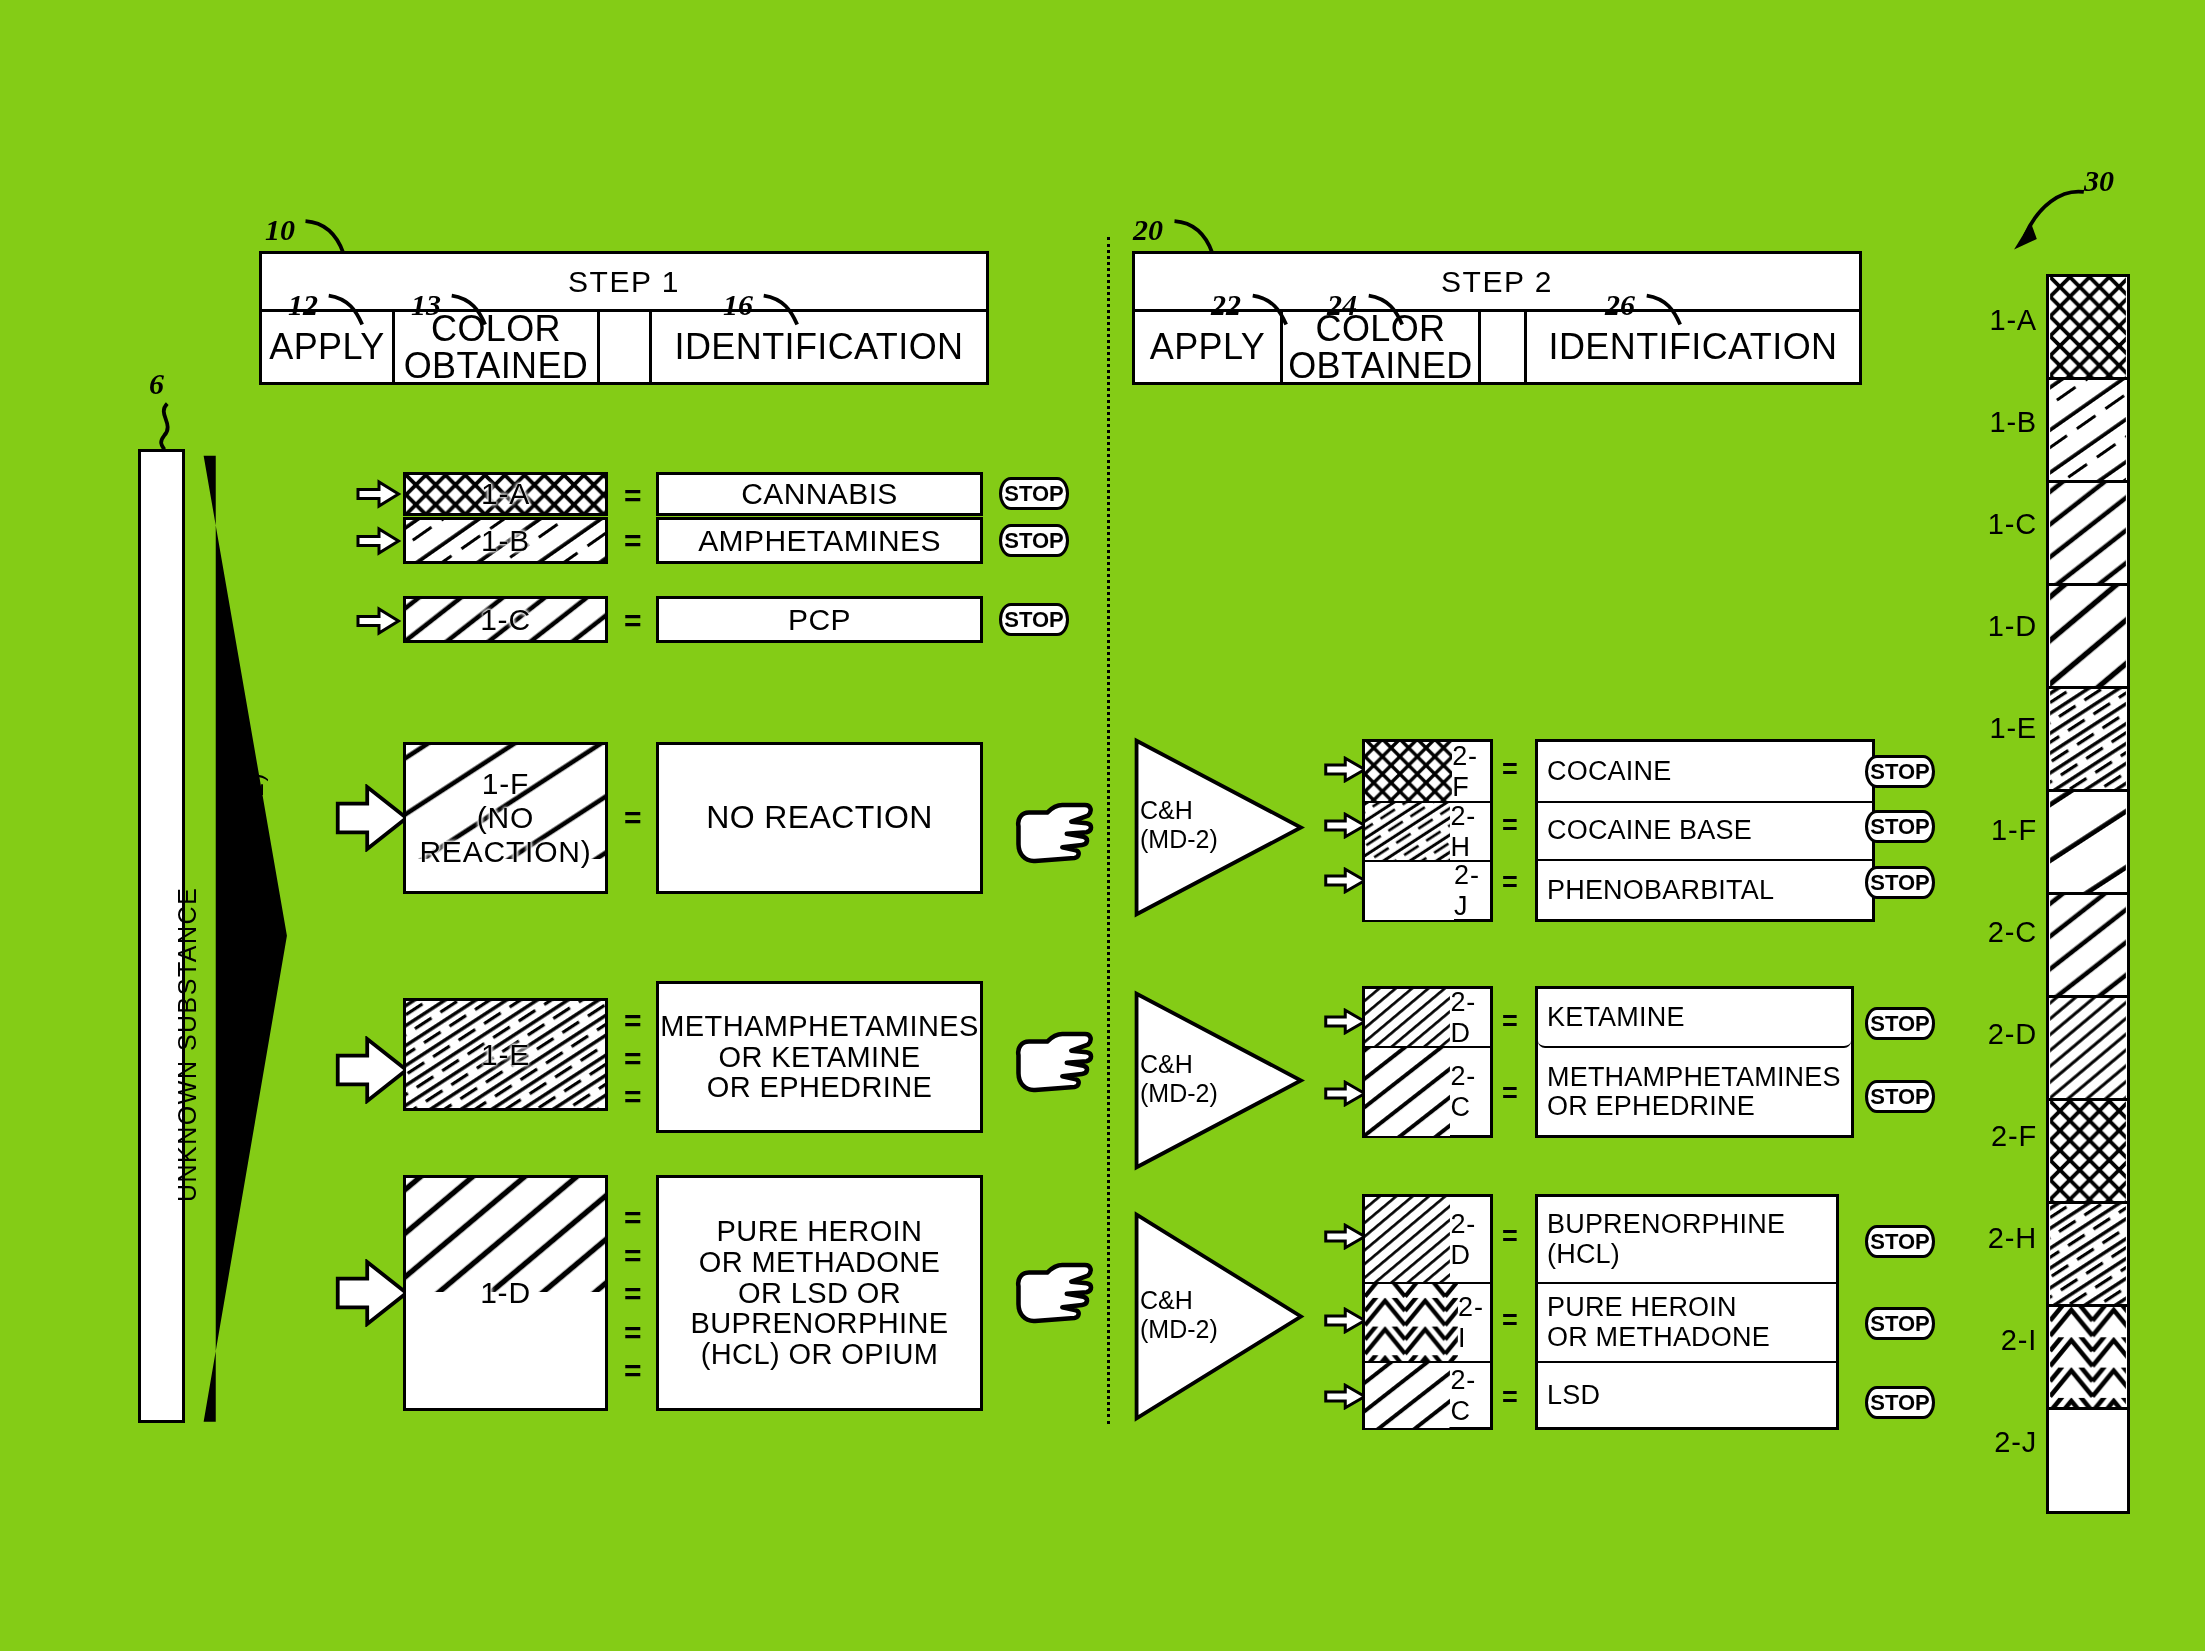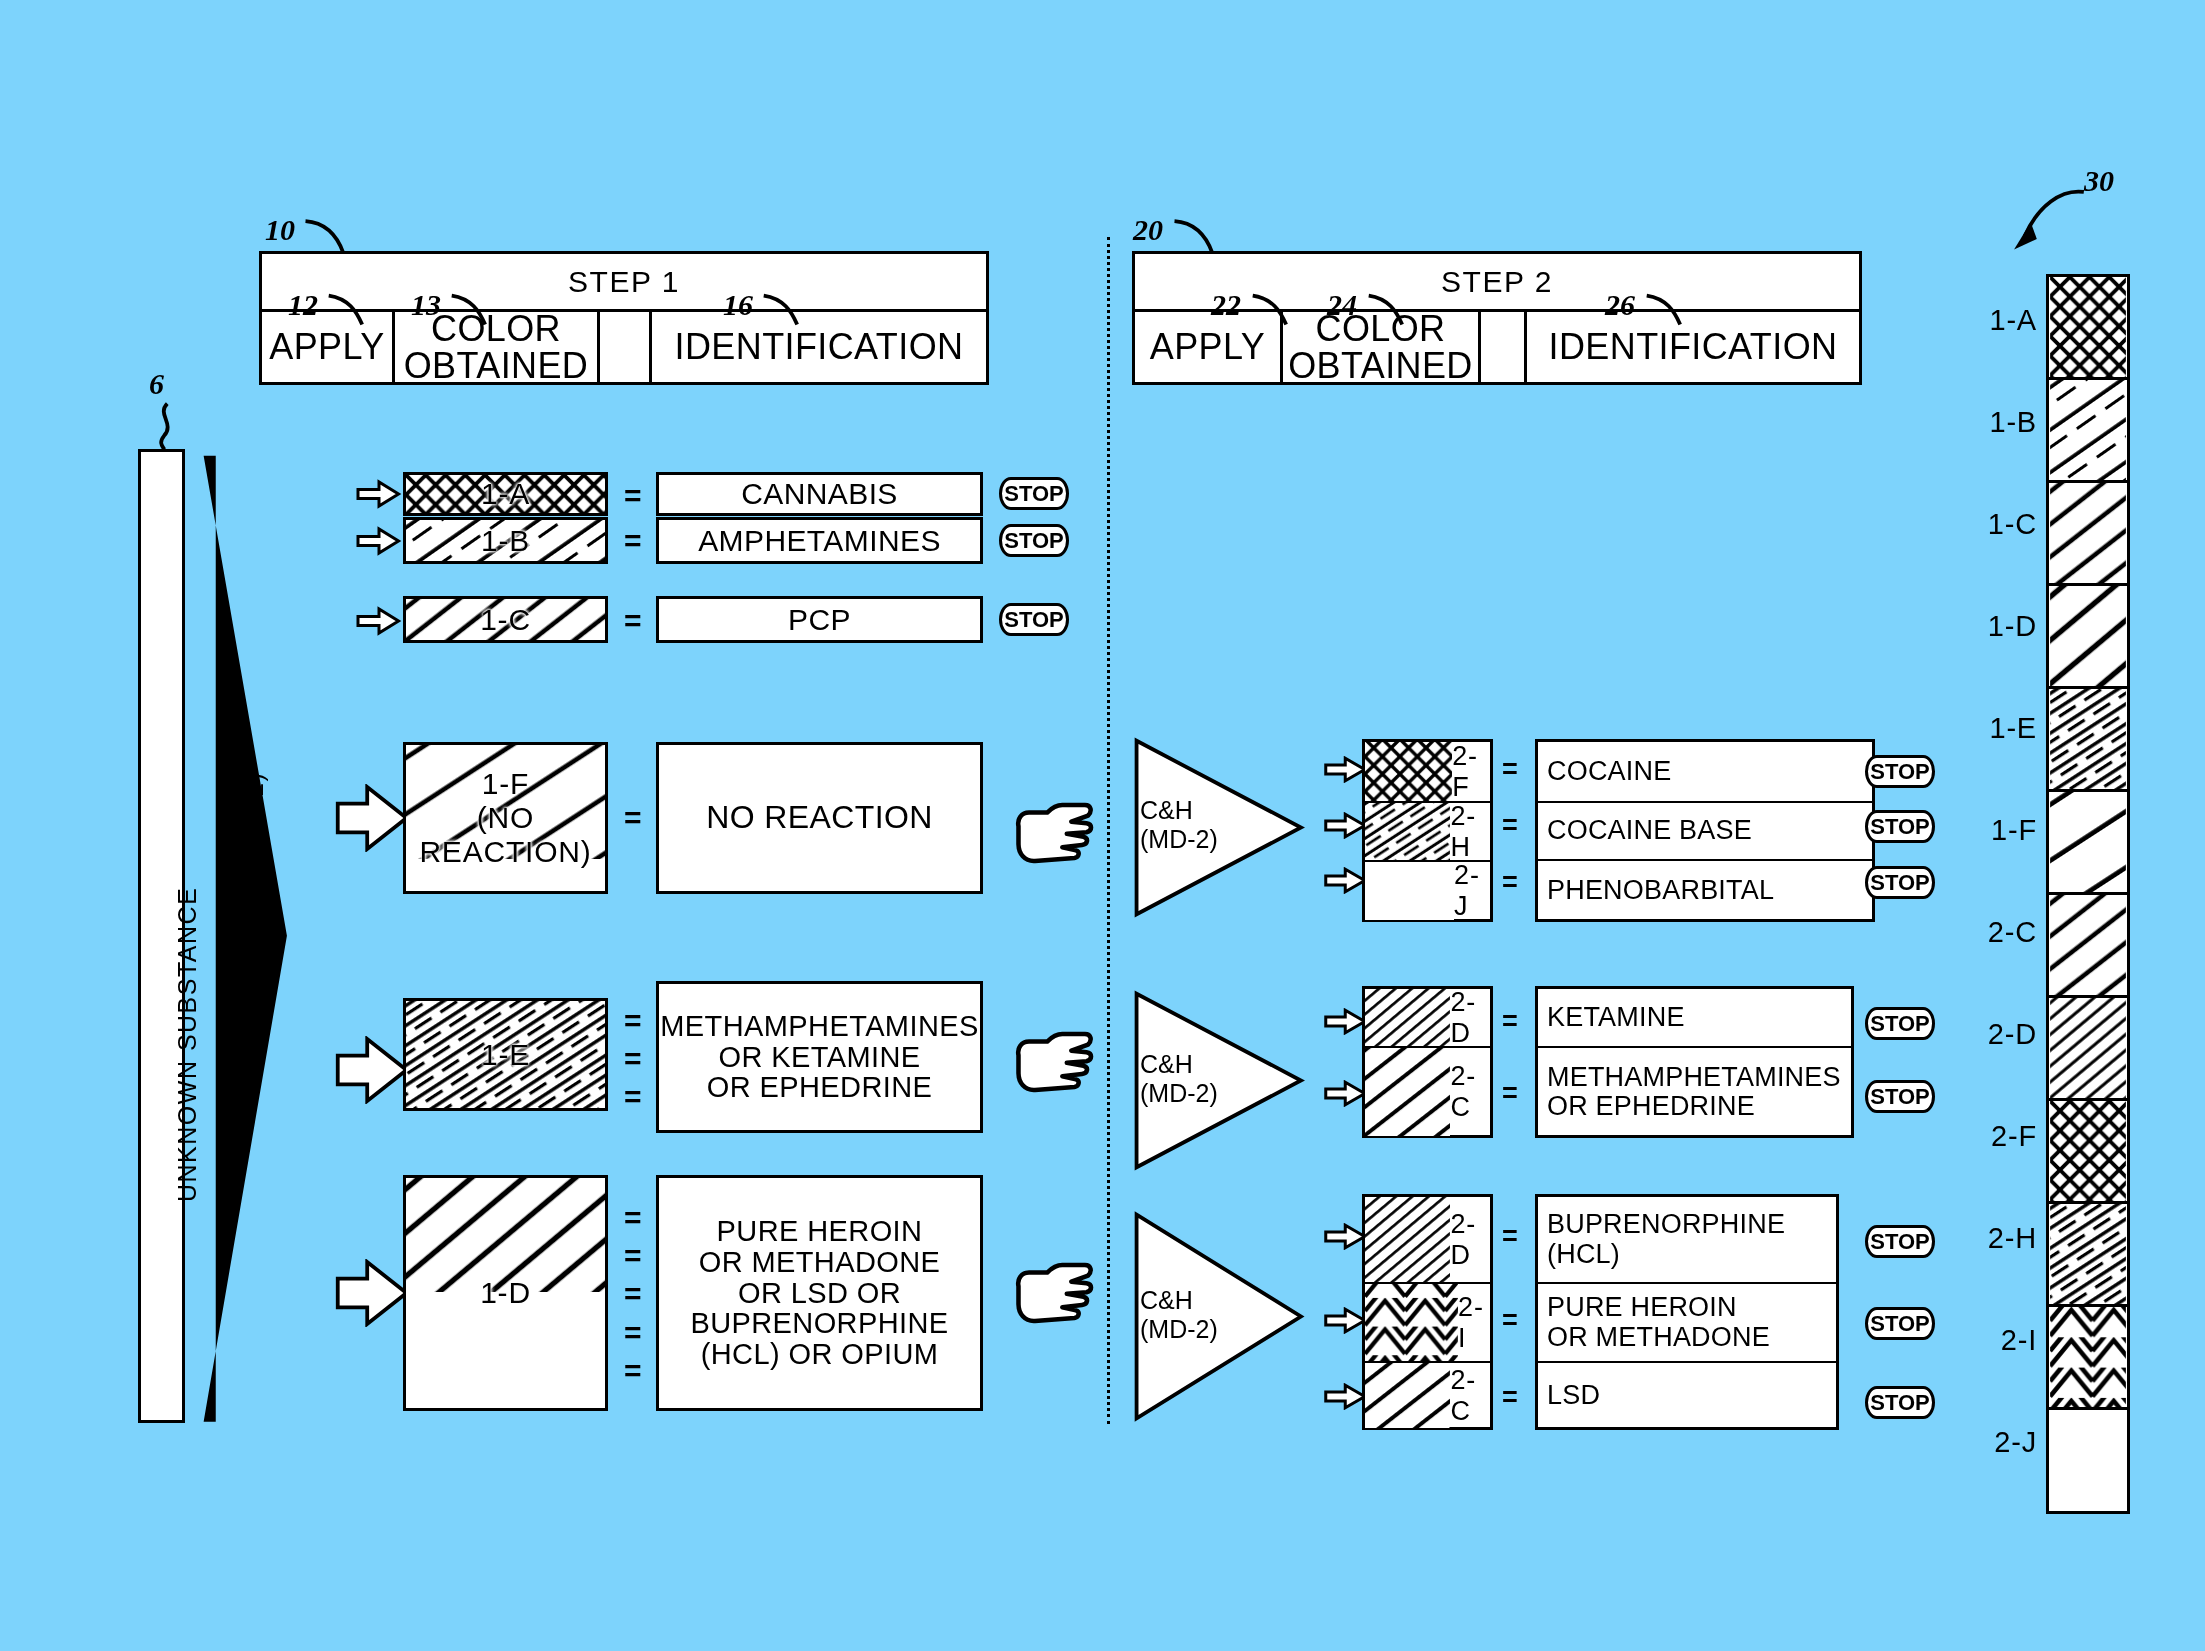--- a/index.html
+++ b/index.html
@@ -4,21 +4,21 @@
 <title>Drug Identification Flow Chart</title>
 <style>
   html,body{margin:0;padding:0;background:#fff;}
   body{
     font-family:"Liberation Sans", sans-serif;
     color:#000;
   }
   #stage{
     position:relative;
     width:2205px;height:1651px;
-    background:#7dd3fc;
+    background:#84cc16;
     overflow:hidden;
   }
   .abs{position:absolute;}
 
   
   .bx{
     position:absolute;
     border:3px solid #000;
     background:#fff;
     box-sizing:border-box;
@@ -431,21 +431,21 @@
           <rect width="100%" height="100%" fill="url(#p-diagonal-medium)"></rect>
         </svg>
       <span class="swatch-txt" style="font-size:27px;">2-C</span>
     </div>
   </div>
 
   <div class="eq" style="left:1502px;top:1008px;font-size:27px;">=</div>
   <div class="eq" style="left:1502px;top:1080px;font-size:27px;">=</div>
 
   <div class="idstack" style="left:1535px;top:986px;width:319px;height:152px;">
-    <div style="height:59px;">KETAMINE</div>
+    <div style="height:59px;border-radius:7px;">KETAMINE</div>
     <div style="height:88px;flex-direction:column;align-items:flex-start;justify-content:center;">
       <span>METHAMPHETAMINES</span>
       <span>OR EPHEDRINE</span>
     </div>
   </div>
 
   <div class="stop" style="left:1865px;top:1007px;">STOP</div>
   <div class="stop" style="left:1865px;top:1080px;">STOP</div>
 
   <svg class="abs" style="left:1132px;top:1210px;" width="175" height="213" viewBox="0 0 230 280">

